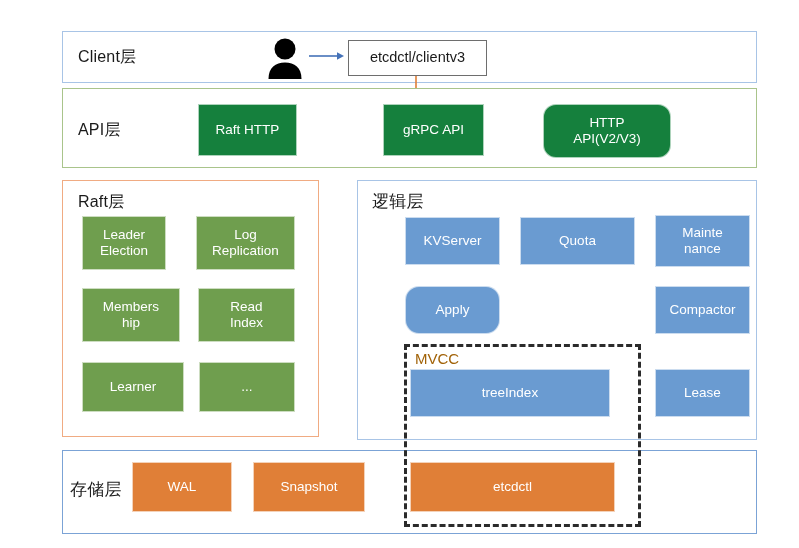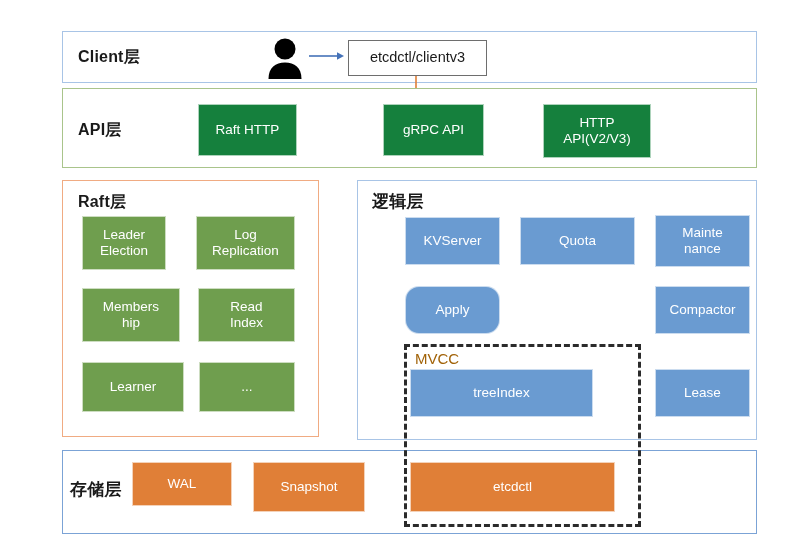--- a/index.html
+++ b/index.html
@@ -28,21 +28,21 @@
   .layer-api     { border: 1.5px solid #a9c48b; }
   .layer-raft    { border: 1.5px solid #f0ab82; }
   .layer-logic   { border: 1.5px solid #a8c4e6; }
   .layer-storage { border: 1.5px solid #7ba3d6; }
 
   
   .layer-title {
     position: absolute;
     color: #1a1a1a;
     font-size: 16px;
-    font-weight: 700;
+    font-weight: 400;
     white-space: nowrap;
     letter-spacing: .2px;
   }
   .layer-title.cn-big { font-size: 17px; }
 
   
   .node {
     position: absolute;
     box-sizing: border-box;
     display: flex;
@@ -123,21 +123,21 @@
   </div>
 
   <div class="layer layer-api" style="left:62px; top:88px; width:695px; height:80px;"></div>
 
   <div class="layer-title" style="left:78px; top:120px;">API层</div>
 
   <div class="node blue-dark" style="left:198px; top:104px; width:99px; height:52px;">Raft HTTP</div>
 
   <div class="node blue-dark" style="left:383px; top:104px; width:101px; height:52px;">gRPC API</div>
 
-  <div class="node blue-dark" style="left:543px; top:104px; width:108px; height:54px;">HTTP
+  <div class="node blue-dark" style="left:543px; top:104px; width:128px; height:54px;border-radius:13px;">HTTP
 API(V2/V3)</div>
 
   <div class="layer layer-raft" style="left:62px; top:180px; width:257px; height:257px;"></div>
 
   <div class="layer-title" style="left:78px; top:192px;">Raft层</div>
 
   <div class="node green" style="left:82px; top:216px; width:84px; height:54px;">Leader
 Election</div>
 
   <div class="node green" style="left:196px; top:216px; width:99px; height:54px;">Log
@@ -162,29 +162,29 @@
   <div class="node blue-mid" style="left:520px; top:217px; width:115px; height:48px;">Quota</div>
 
   <div class="node blue-mid" style="left:655px; top:215px; width:95px; height:52px;">Mainte
 nance</div>
 
   <div class="node blue-mid" style="left:405px; top:286px; width:95px; height:48px;border-radius:14px;">Apply</div>
 
 
   <div class="node blue-mid" style="left:655px; top:286px; width:95px; height:48px;">Compactor</div>
 
-  <div class="node blue-mid" style="left:410px; top:369px; width:183px; height:48px;">treeIndex</div>
+  <div class="node blue-mid" style="left:410px; top:369px; width:200px; height:48px;">treeIndex</div>
 
   <div class="node blue-mid" style="left:655px; top:369px; width:95px; height:48px;">Lease</div>
 
   <div class="layer layer-storage" style="left:62px; top:450px; width:695px; height:84px;"></div>
 
   <div class="layer-title cn-big" style="left:70px; top:478px;">存储层</div>
 
-  <div class="node orange" style="left:132px; top:462px; width:100px; height:44px;">WAL</div>
+  <div class="node orange" style="left:132px; top:462px; width:100px; height:50px;">WAL</div>
 
   <div class="node orange" style="left:253px; top:462px; width:112px; height:50px;">Snapshot</div>
 
   <div class="node orange" style="left:410px; top:462px; width:205px; height:50px;">etcdctl</div>
 
   <div class="mvcc-group" style="left:404px; top:344px; width:237px; height:183px;"></div>
 
   <div class="mvcc-label" style="left:415px; top:350px;">MVCC</div>
 
 </div>

